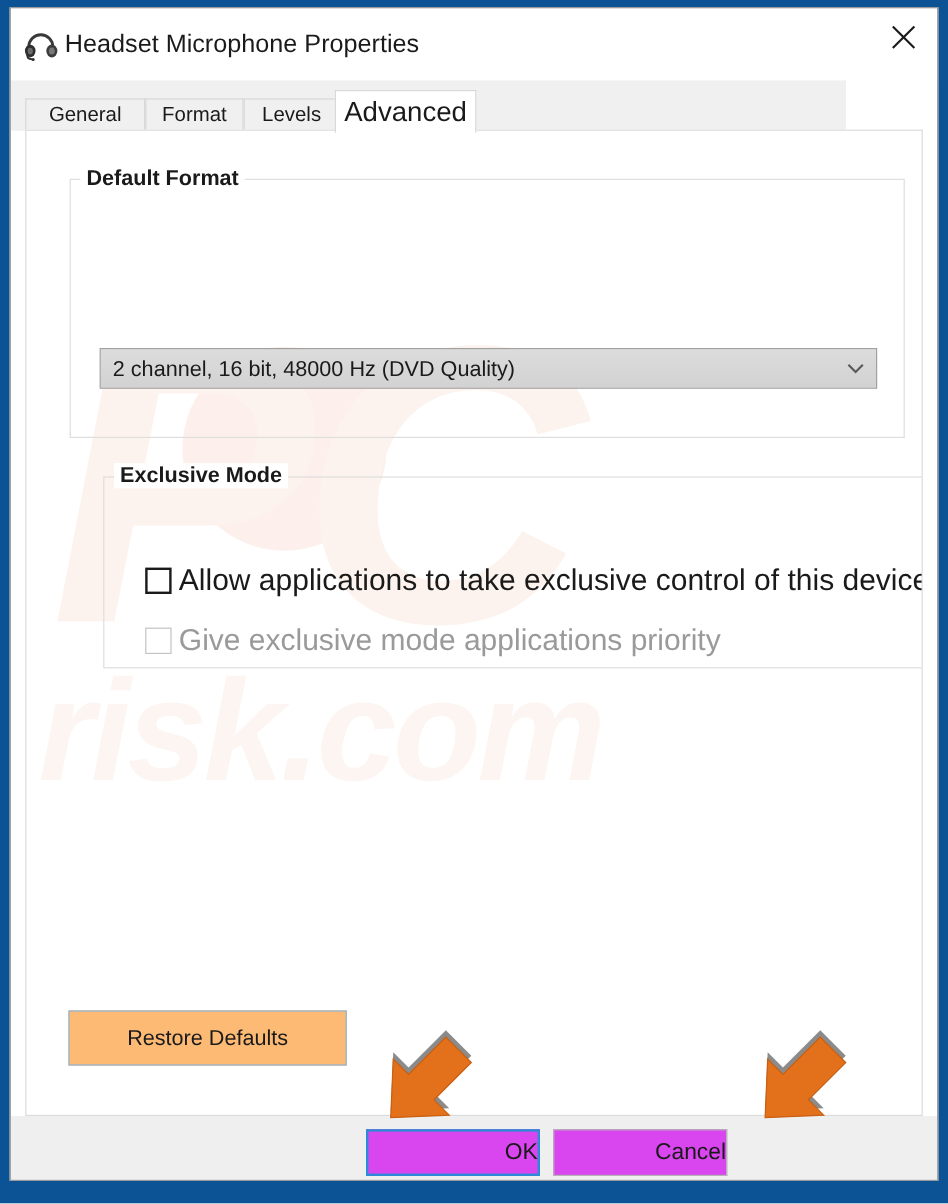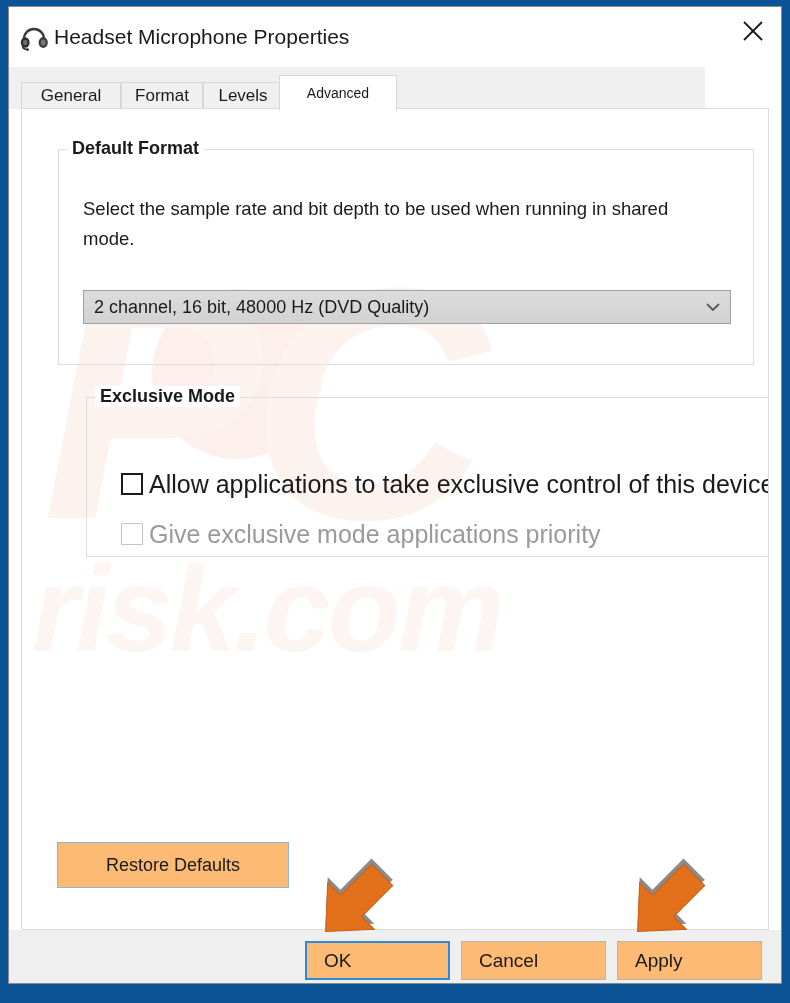--- a/index.html
+++ b/index.html
@@ -81,21 +81,21 @@
     white-space: nowrap;
     cursor: default;
   }
   .tab.selected {
     top: 8px;
     height: 36px;
     background: #ffffff;
     border: 1px solid #d8d8d8;
     border-bottom: 1px solid #ffffff;
     line-height: 34px;
-    font-size: 14px;
+    font-size: 23px;
     z-index: 5;
   }
 
   
   #tabpanel {
     position: absolute;
     left: 12px; top: 101px;
     width: 748px; height: 822px;
     background: #ffffff;
     border: 1px solid #dcdcdc;
@@ -245,29 +245,28 @@
   #footer {
     position: absolute;
     left: 0; top: 923px;
     width: 772px; height: 55px;
     background: #efefef;
   }
   .dlg-button {
     position: absolute;
     top: 11px;
     height: 39px;
-    background: #fdba74;
+    background: #d946ef;
     border: 1px solid #b4b4b4;
     box-sizing: border-box;
     font-size: 19px;
     color: #1a1a1a;
-    text-align: left;
+    text-align: right;
     line-height: 37px;
     cursor: default;
-    padding-left: 17px;
   }
   .dlg-button.default {
     border: 2px solid #2c8ad6;
     line-height: 35px;
   }
   #btn-ok     { left: 296px; width: 145px; }
   #btn-cancel { left: 452px; width: 145px; }
   #btn-apply  { left: 608px; width: 145px; }
 
   
@@ -317,21 +316,20 @@
 
       <div id="watermark">
         <div id="wm-dot"></div>
         <div id="wm-pc">PC</div>
         <div id="wm-risk">risk.com</div>
       </div>
 
       <div class="groupbox" id="group-default-format">
         <span class="group-label">Default Format</span>
 
-        <div id="format-desc">Select the sample rate and bit depth to be used when running in shared mode.</div>
 
         <div id="format-combo">
           <span id="format-combo-value">2 channel, 16 bit, 48000 Hz (DVD Quality)</span>
           <span id="format-combo-chevron">
             <svg width="18" height="14" viewBox="0 0 18 14">
               <polyline points="3,4 9,10 15,4" fill="none" stroke="#5a5a5a" stroke-width="1.8"></polyline>
             </svg>
           </span>
         </div>
       </div>
@@ -349,21 +347,20 @@
           <span class="cb-label disabled">Give exclusive mode applications priority</span>
         </div>
       </div>
 
       <div id="restore-defaults">Restore Defaults</div>
     </div>
 
     <div id="footer">
       <div class="dlg-button default" id="btn-ok">OK</div>
       <div class="dlg-button" id="btn-cancel">Cancel</div>
-      <div class="dlg-button" id="btn-apply">Apply</div>
     </div>
 
     <div class="arrow" id="arrow-ok">
       <svg width="110" height="105" viewBox="0 0 110 105">
         <g transform="translate(6,4)">
           <g transform="rotate(45 45 45)">
             <path d="M30 8 L60 8 L60 52 L78 52 L45 88 L12 52 L30 52 Z" fill="#2b2b2b" opacity="0.55" transform="translate(-4,-4)"></path>
             <path d="M30 8 L60 8 L60 52 L78 52 L45 88 L12 52 L30 52 Z" fill="#e3701a" stroke="#c95f12" stroke-width="1"></path>
           </g>
         </g>

